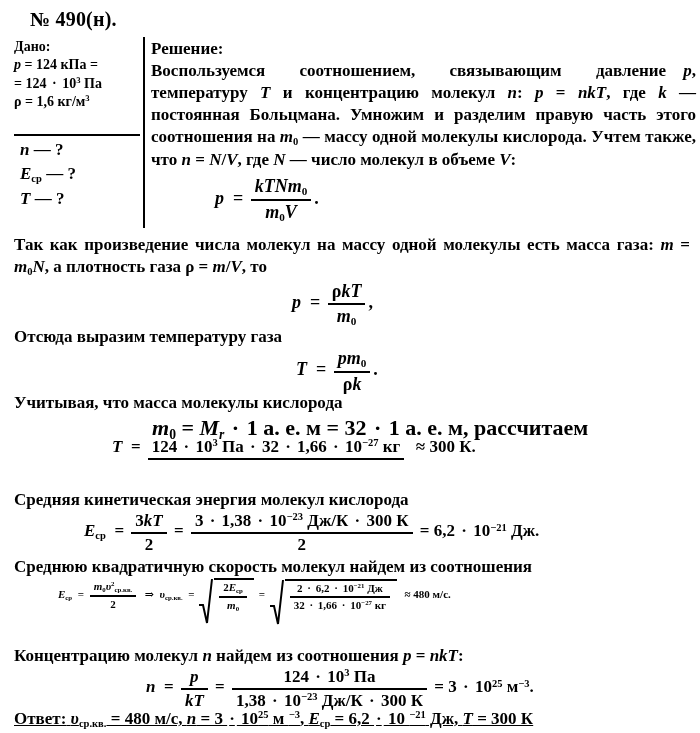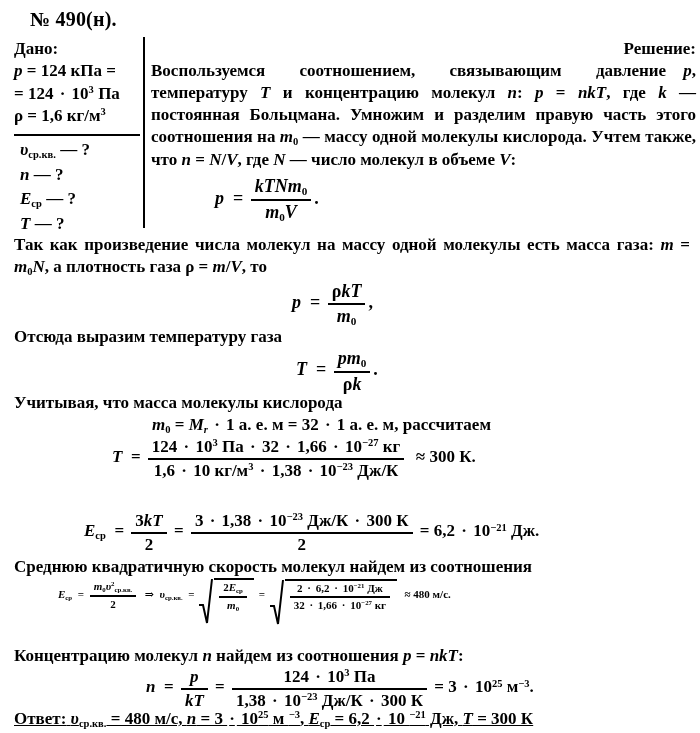--- a/index.html
+++ b/index.html
@@ -41,21 +41,21 @@
     position: absolute;
     left: 14px;
     top: 38px;
     width: 672px;
   }
   .given-col {
     position: absolute;
     left: 0px;
     top: 0px;
     width: 129px;
-    font-size: 17px;
+    font-size: 14px;
     font-weight: bold;
   }
   .given-col .line { line-height: 1.32; white-space: nowrap; }
   .given-rule {
     position: absolute;
     left: 0px;
     top: 96px;
     width: 126px;
     height: 2px;
     background: #000;
@@ -82,21 +82,21 @@
   .sol-col {
     position: absolute;
     left: 137px;
     top: 0px;
     width: 545px;
     font-size: 17px;
     font-weight: bold;
     line-height: 1.30;
   }
   .sol-col p { margin: 0; text-align: justify; }
-  .sol-col p.lbl { text-align: right; }
+  .sol-col p.lbl { text-align: left; }
 
   
   .para {
     position: absolute;
     left: 14px;
     width: 676px;
     font-size: 17px;
     font-weight: bold;
     line-height: 1.30;
     text-align: justify;
@@ -173,23 +173,20 @@
       </div>
       <div class="line">
         ρ = 1,6 кг/м<span class="sup">3</span>
       </div>
     </div>
 
     <div class="given-rule"></div>
 
     <div class="find-col">
       <div class="line">
-        <span class="it">υ</span><span class="sub">ср.кв.</span> — ?
-      </div>
-      <div class="line">
         <span class="it">n</span> — ?
       </div>
       <div class="line">
         <span class="it">E</span><span class="sub">ср</span> — ?
       </div>
       <div class="line">
         <span class="it">T</span> — ?
       </div>
     </div>
 
@@ -226,33 +223,33 @@
   <div class="math" style="left:296px; top:348px;">
     <span class="it">T</span> &nbsp;=
     <span class="frac">
       <span class="num"><span class="it">pm</span><span class="sub">0</span></span>
       <span class="den">ρ<span class="it">k</span></span>
     </span>.
   </div>
 
   <div class="para left" style="top:392px;">Учитывая, что масса молекулы кислорода</div>
 
-  <div class="math" style="left:152px; top:415px; font-size:17px;">
+  <div class="math" style="left:152px; top:415px; font-size:22px;">
     <span class="it">m</span><span class="sub">0</span> = <span class="it">M</span><span class="sub"><span class="it">r</span></span> <span class="dot">·</span> 1 а. е. м = 32 <span class="dot">·</span> 1 а. е. м, рассчитаем
   </div>
 
   <div class="math" style="left:104px; top:437px; font-size:17px;margin-left:8px;">
     <span class="it">T</span> &nbsp;=
     <span class="frac">
       <span class="num">124 <span class="dot">·</span> 10<span class="sup">3</span> Па <span class="dot">·</span> 32 <span class="dot">·</span> 1,66 <span class="dot">·</span> 10<span class="sup">−27</span> кг</span>
-      <span class="den">1,6 <span class="dot">·</span> 10 кг/м<span class="sup">3</span> <span class="dot">·</span> 1,38 <span class="dot">·</span> 10<span class="sup">−23</span> Дж/К</span>
     </span>
     &nbsp;≈ 300 К.
   </div>
 
+  <div class="para left" style="top:489px;">Средняя кинетическая энергия молекул кислорода</div>
 
   <div class="math" style="left:84px; top:511px; font-size:17px;">
     <span class="it">E</span><span class="sub">ср</span> &nbsp;=
     <span class="frac">
       <span class="num">3<span class="it">kT</span></span>
       <span class="den">2</span>
     </span>
     =
     <span class="frac">
       <span class="num">3 <span class="dot">·</span> 1,38 <span class="dot">·</span> 10<span class="sup">−23</span> Дж/К <span class="dot">·</span> 300 К</span>

